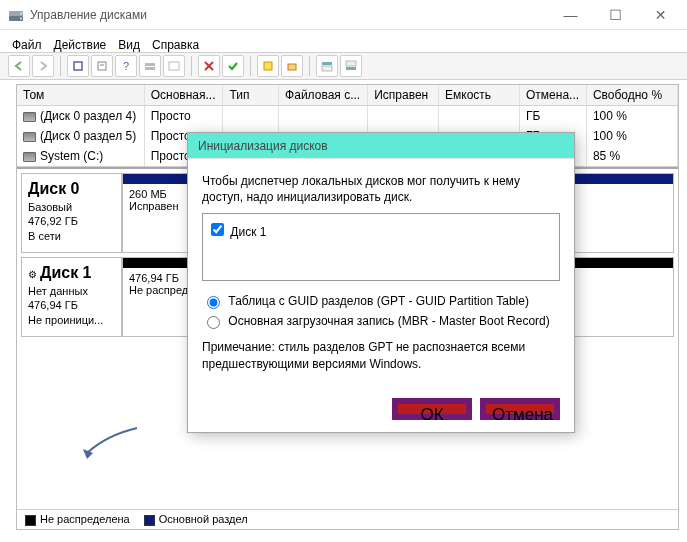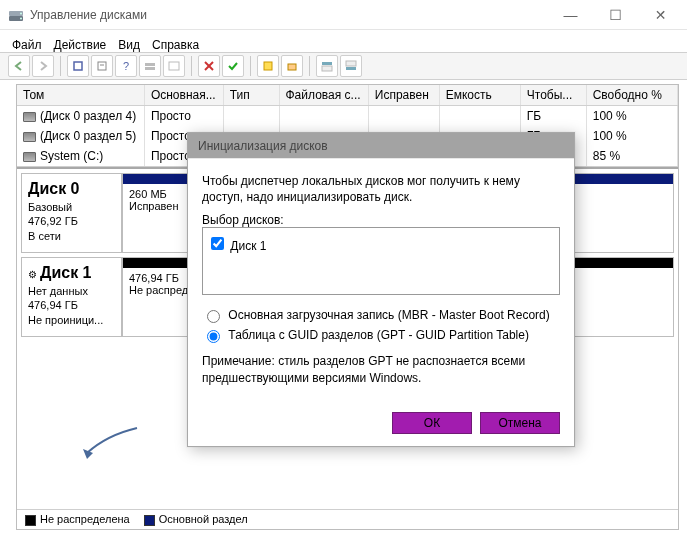--- a/index.html
+++ b/index.html
@@ -181,21 +181,21 @@
     box-shadow: 3px 3px 14px rgba(0,0,0,0.25), 0 0 0 1px rgba(0,0,0,0.02);
     z-index: 50;
     font-size: 12px;
   }
   .dialog .dlg-title {
     height: 26px;
     display: flex;
     align-items: center;
     padding: 0 10px;
     color: #444;
-    background: #a3a3a3;
+    background: #5eead4;
     border-bottom: 1px solid #e8e8e8;
   }
   .dialog .dlg-body {
     padding: 10px 14px 10px 14px;
   }
   .dialog p { margin: 4px 0 8px 0; line-height: 1.35; }
   .disk-listbox {
     border: 1px solid #999;
     height: 68px;
     padding: 4px;
@@ -208,23 +208,23 @@
   .radio-row input { vertical-align: middle; margin-right: 5px; }
   .dlg-buttons {
     display: flex;
     justify-content: flex-end;
     gap: 8px;
     padding: 8px 14px 12px 0;
   }
   .dlg-buttons button {
     width: 80px;
     height: 22px;
-    background: #a21caf;
-    border: 1px solid #701a75;
-    font-size: 12px;
+    background: #b91c1c;
+    border: 6px solid #701a75;
+    font-size: 17px;
   }
   
   .arrow {
     position: absolute;
     left: 60px;
     top: 338px;
     pointer-events: none;
     z-index: 30;
   }
 </style>
@@ -351,21 +351,21 @@
           <col style="width: 90px;">
         </colgroup>
       <thead>
           <tr id="vol-head">
             <th>Том</th>
             <th>Основная...</th>
             <th>Тип</th>
             <th>Файловая с...</th>
             <th>Исправен</th>
             <th>Емкость</th>
-            <th>Чтобы...</th>
+            <th>Отмена...</th>
             <th>Свободно %</th>
           </tr>
         </thead>
       <tbody id="vol-body">
           <tr>
             <td><span class="vol-icon"></span>(Диск 0 раздел 4)</td>
             <td>Просто</td>
             <td></td>
             <td></td>
             <td></td>
@@ -428,39 +428,38 @@
     </span>
     <span>
       <span class="sw" style="background:#0a1b78"></span><span>Основной раздел</span>
     </span>
   </div>
 
   <div class="dialog">
     <div class="dlg-title">Инициализация дисков</div>
     <div class="dlg-body">
       <p>Чтобы диспетчер локальных дисков мог получить к нему доступ, надо инициализировать диск.</p>
-      <div>Выбор дисков:</div>
       <div class="disk-listbox">
         <label>
           <input type="checkbox" checked="" style="">
           <span>Диск 1</span>
         </label>
       </div>
       <div class="radio-row">
         <label>
+          <input type="radio" name="pt" checked="" style="">
+          <span>Таблица с GUID разделов (GPT - GUID Partition Table)</span>
+        </label>
+      </div>
+      <div class="radio-row">
+        <label>
           <input type="radio" name="pt" style="">
           <span>Основная загрузочная запись (MBR - Master Boot Record)</span>
         </label>
       </div>
-      <div class="radio-row">
-        <label>
-          <input type="radio" name="pt" checked="" style="">
-          <span>Таблица с GUID разделов (GPT - GUID Partition Table)</span>
-        </label>
-      </div>
       <p style="margin-top:10px">Примечание: стиль разделов GPT не распознается всеми предшествующими версиями Windows.</p>
     </div>
     <div class="dlg-buttons">
       <button>ОК</button>
       <button>Отмена</button>
     </div>
   </div>
 
   <svg class="arrow" width="70" height="40">
     <path d="M60 5 Q30 12 10 30" fill="none" stroke="#4a6a9a" stroke-width="2"></path>

